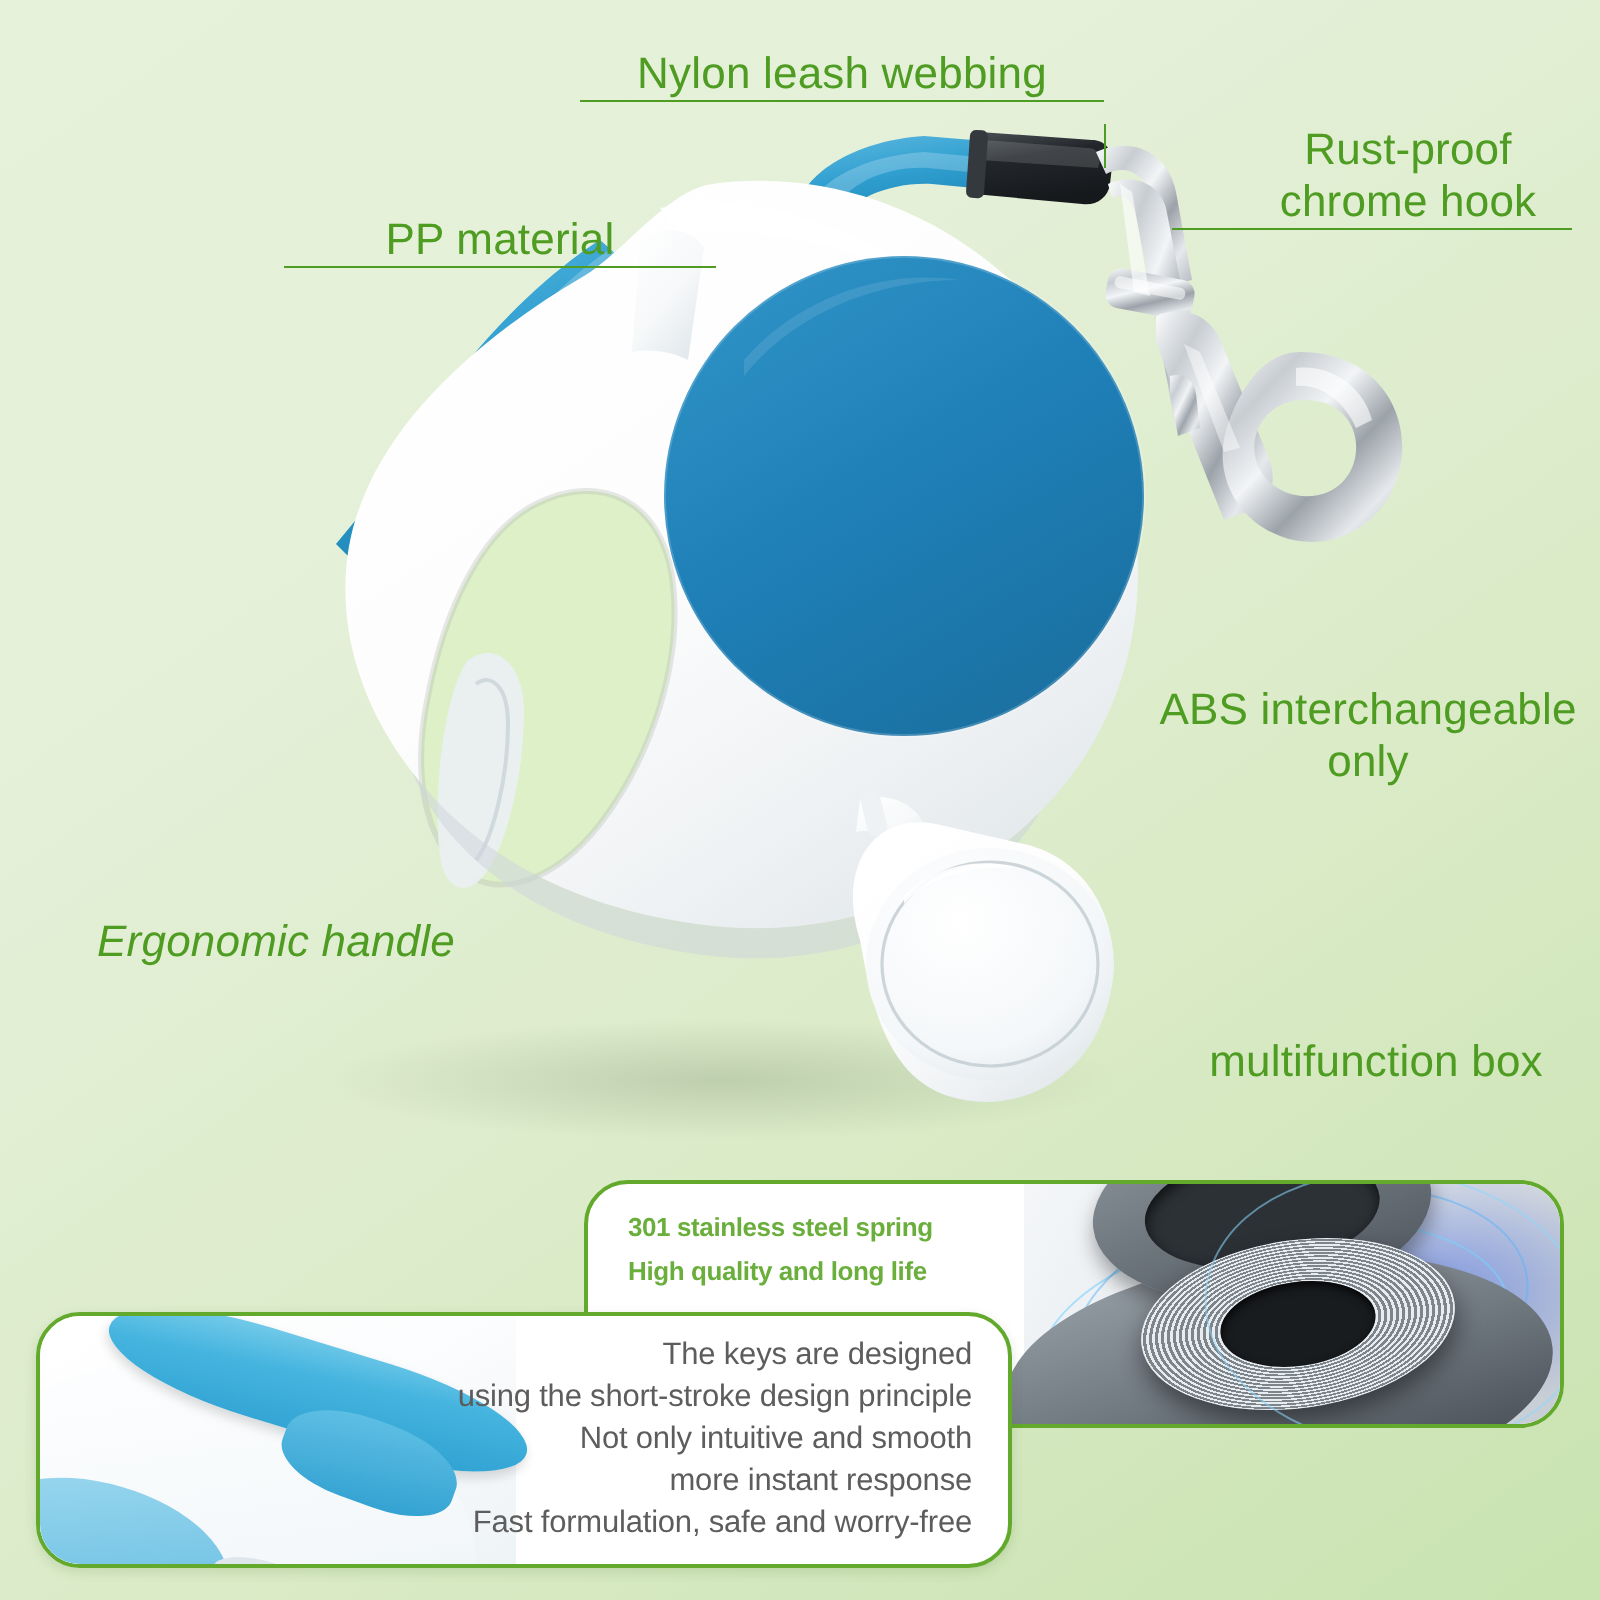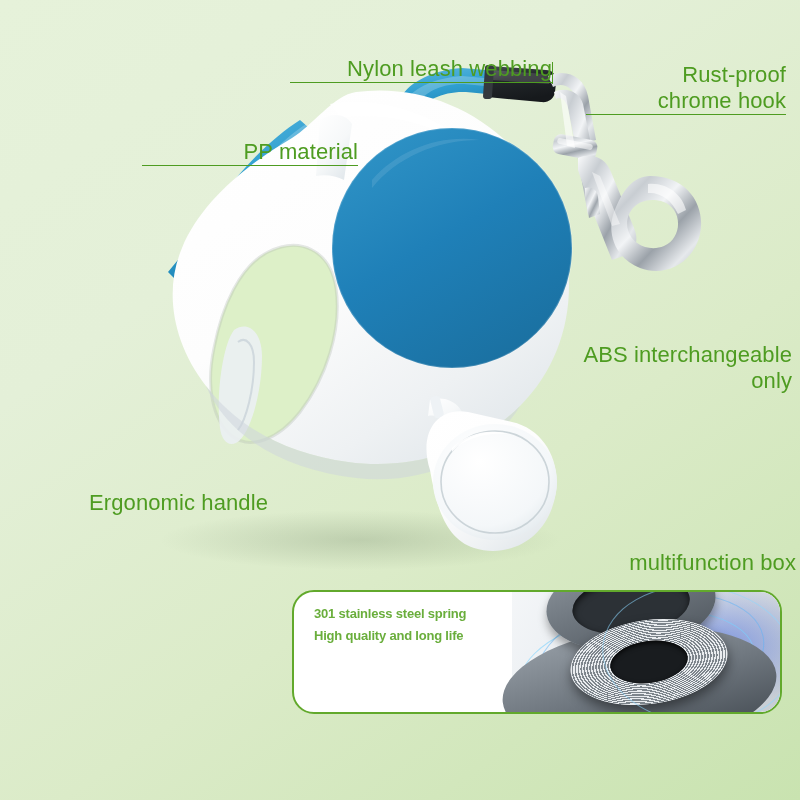--- a/index.html
+++ b/index.html
@@ -15,22 +15,22 @@
 
   
   .callout{position:absolute;}
   .callout .ctext{
     color:#4e9c21;font-size:22px;line-height:26px;white-space:pre-line;
     letter-spacing:.1px;
   }
   .callout .cline{
     height:0;border-top:1.6px solid #4e9c21;width:100%;
   }
-  .callout.right-al .ctext{text-align:right;margin-left:36px;}
-  .callout.left-al  .ctext{text-align:right;margin-top:32px;}
+  .callout.right-al .ctext{text-align:center;margin-left:36px;}
+  .callout.left-al  .ctext{text-align:center;}
   .elbow-r{position:absolute;border-right:1.6px solid #4e9c21;}
 
   
   #product{position:absolute;left:0;top:0;width:800px;height:600px;}
 
   
   .card{
     position:absolute;background:#ffffff;
     border:2.5px solid #62a92c;border-radius:22px;
     box-sizing:border-box;overflow:hidden;
@@ -298,21 +298,21 @@
     <div class="cline"></div>
   </div>
 
   <div class="cline" style="position:absolute;left:512px;top:331px;width:280px;"></div>
   <div class="callout right-al" id="c-abs" style="left:540px;top:342px;width:252px;">
     <div class="ctext">ABS interchangeable
 only</div>
   </div>
 
   <div class="cline" style="position:absolute;left:10px;top:452px;width:258px;"></div>
-  <div class="callout left-al" id="c-ergo" style="left:8px;top:458px;width:260px;">
+  <div class="callout left-al" id="c-ergo" style="left:8px;top:458px;width:260px;font-style:italic;">
     <div class="ctext">Ergonomic handle</div>
   </div>
 
   <div class="cline" style="position:absolute;left:543px;top:512px;width:248px;"></div>
   <div class="callout left-al" id="c-multi" style="left:580px;top:518px;width:216px;">
     <div class="ctext">multifunction box</div>
   </div>
 
   <div class="card" id="card-spring">
     <div class="springphoto">
@@ -322,14 +322,28 @@
       <div class="gearA"></div>
       <div class="coil">
         <div class="coil-hook"></div>
       </div>
       <div class="arcblue a3"></div>
     </div>
     <div class="spring-title">301 stainless steel spring
 High quality and long life</div>
   </div>
 
+  <div class="card" id="card-keys">
+    <div class="handlephoto">
+      <div class="hp-white"></div>
+      <div class="hp-edge"></div>
+      <div class="hp-blue"></div>
+      <div class="hp-blue2"></div>
+      <div class="hp-hole"></div>
+    </div>
+    <div class="keys-text">The keys are designed
+using the short-stroke design principle
+Not only intuitive and smooth
+more instant response
+Fast formulation, safe and worry-free</div>
+  </div>
 
 </div>
 
 </body></html>

